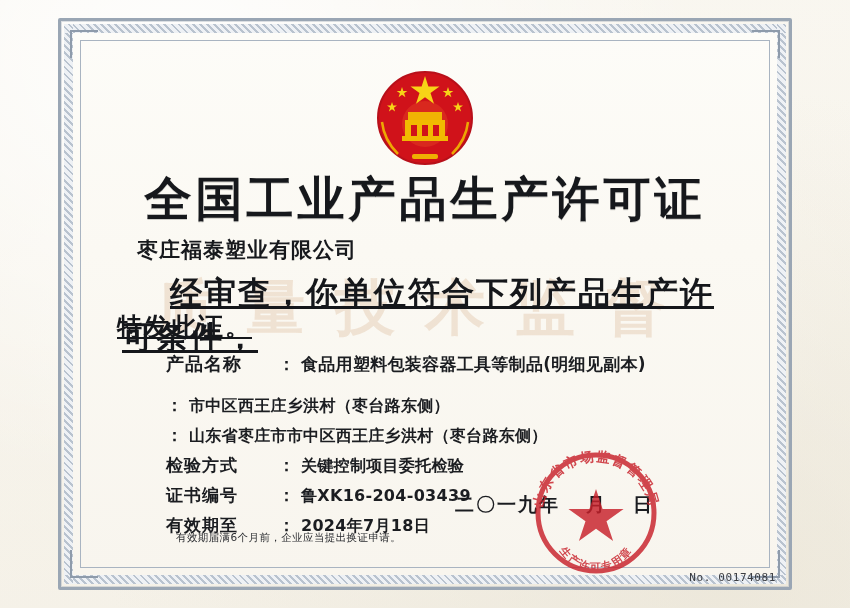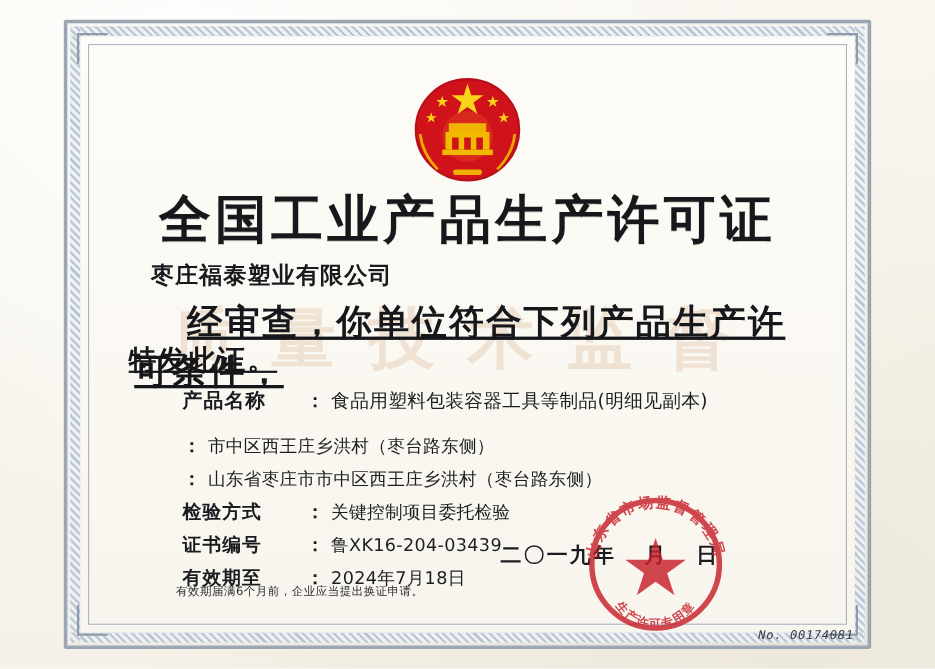--- a/index.html
+++ b/index.html
@@ -186,21 +186,21 @@
   }
   .field-colon {
     font-size: 17px;
     font-weight: bold;
     color: #1a1c20;
     margin-right: 6px;
     flex: none;
   }
   .field-value {
     font-size: 16px;
-    font-weight: normal;
+    font-weight: bold;
     color: #1b1d21;
     letter-spacing: 0.3px;
   }
   .field-row.product .field-label { font-size: 18px; }
   .field-row.product .field-value { font-size: 17px; }
 
   
   .issue-date {
     position: absolute;
     left: 455px;
@@ -208,36 +208,35 @@
     font-size: 19px;
     font-weight: bold;
     color: #1a1c20;
     letter-spacing: 2px;
     white-space: nowrap;
   }
   .issue-date .gap { display: inline-block; width: 26px; }
 
   .footnote {
     position: absolute;
-    left: 160px;
+    left: 176px;
     top: 531px;
     font-size: 10.5px;
     color: #2a2c30;
     letter-spacing: 0.4px;
   }
 
   .serial {
     position: absolute;
     right: 74px;
     bottom: 24px;
     font-size: 11px;
     color: #3b3d42;
     font-family: "DejaVu Sans Mono", "Liberation Mono", monospace;
     letter-spacing: 0.6px;
-    font-style: italic;
   }
 
   
   .seal {
     position: absolute;
     left: 520px;
     top: 437px;
     width: 152px;
     height: 152px;
     pointer-events: none;

